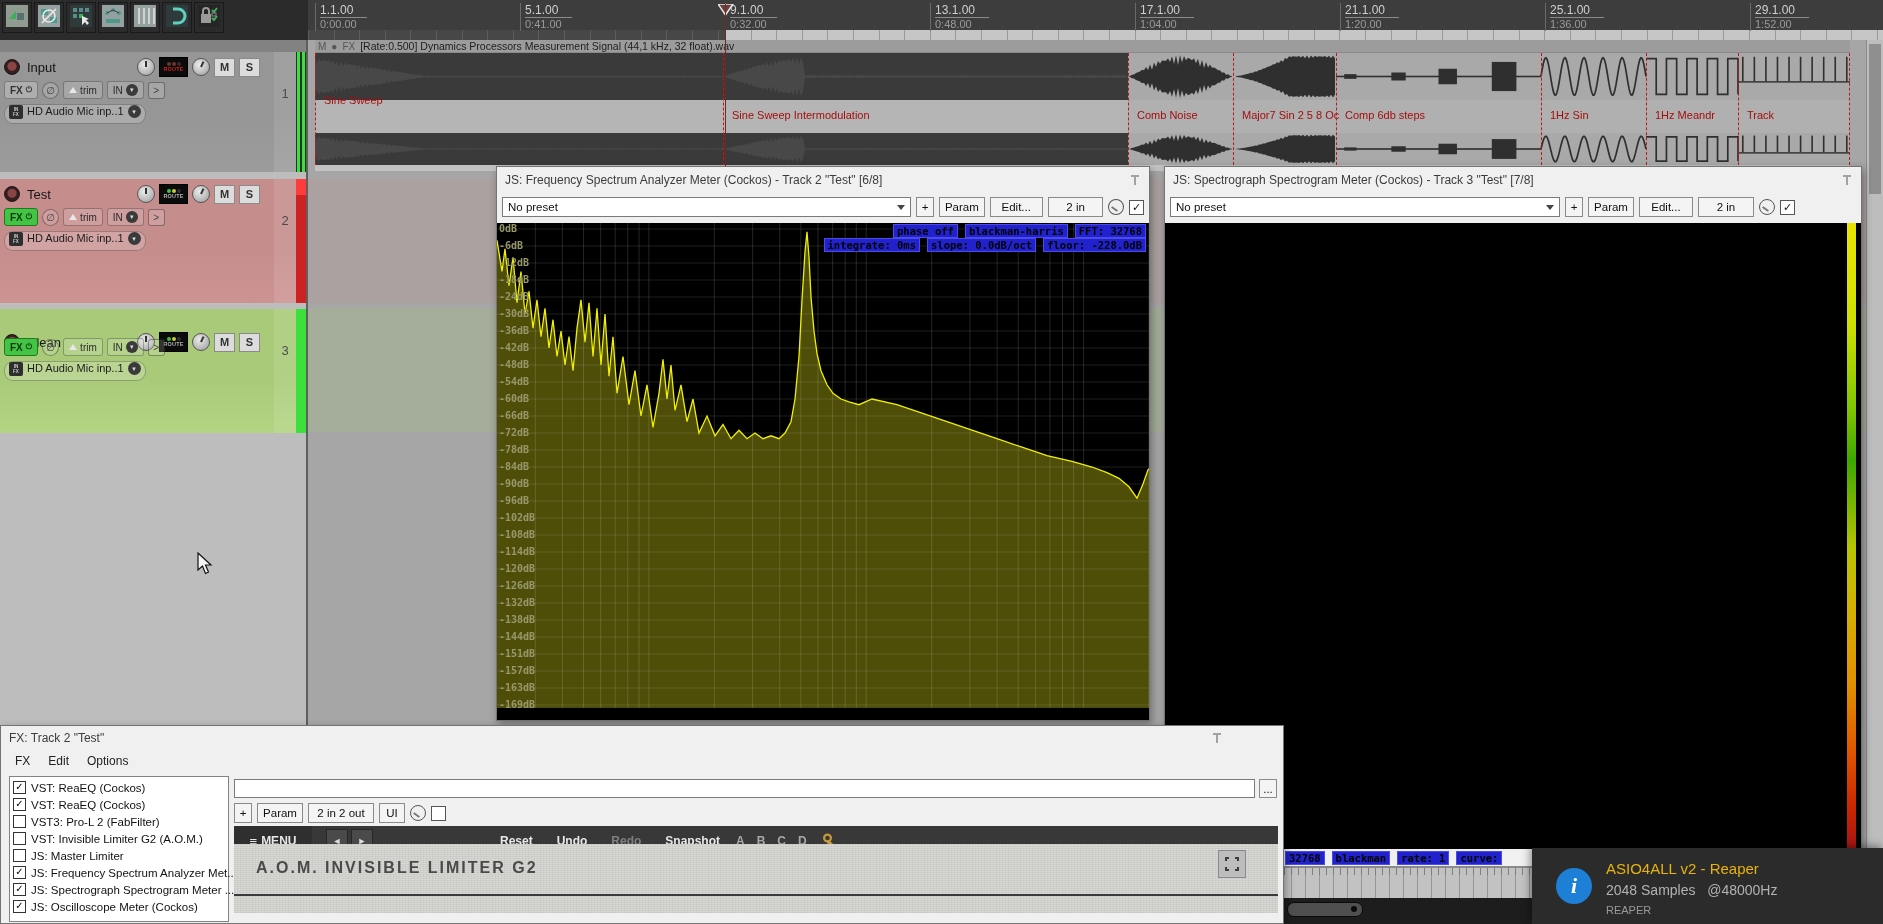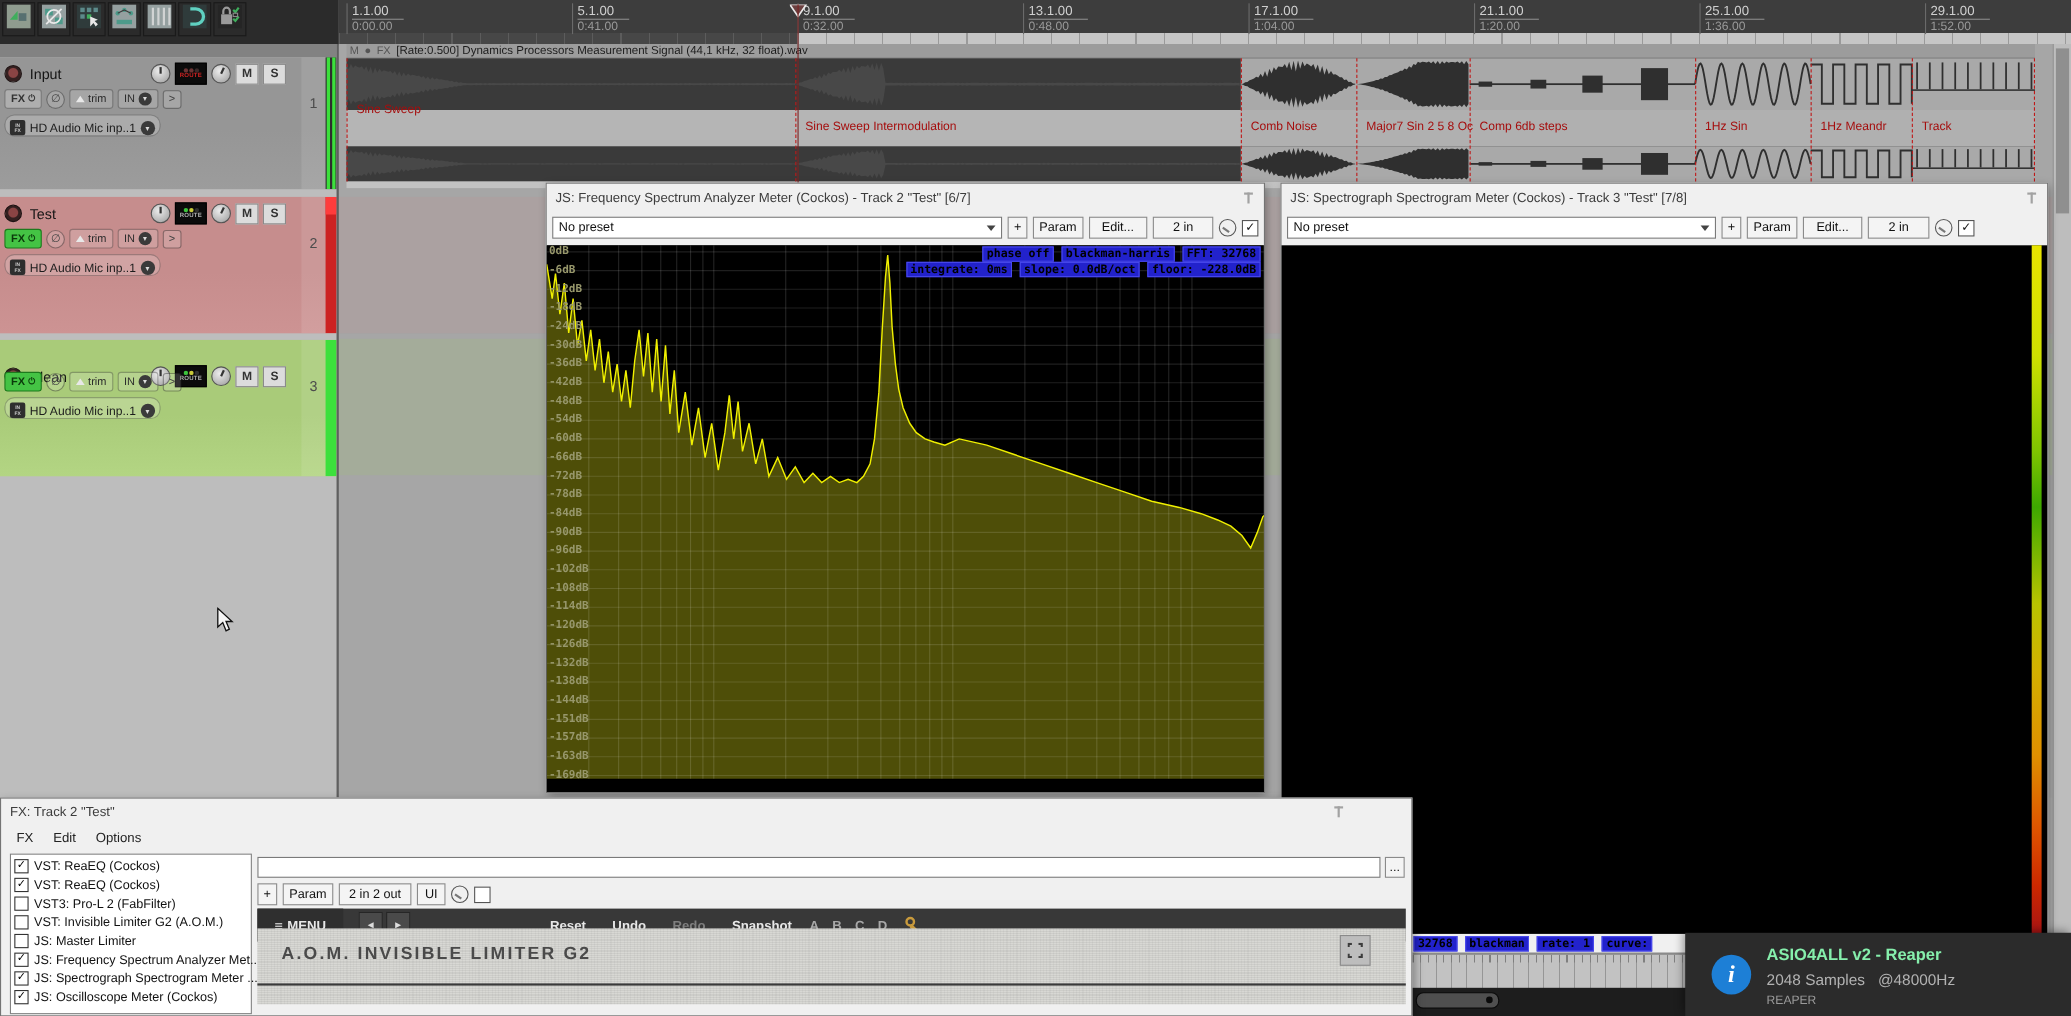--- a/index.html
+++ b/index.html
@@ -53,21 +53,21 @@
   .msbtn{width:19px;height:17px;background:#dcdcdc;border:1px solid #8a8a8a;font-size:11px;font-weight:bold;color:#333;
      display:flex;align-items:center;justify-content:center}
   .pill{height:16px;display:flex;align-items:center;gap:3px;padding:0 5px;border-radius:3px;
      background:rgba(255,255,255,.16);border:1px solid rgba(0,0,0,.28);font-size:10px;color:#2a2a2a}
   .fxpill{font-weight:bold}
   .circle-sm{width:15px;height:15px;border-radius:50%;border:1px solid rgba(0,0,0,.35);background:rgba(255,255,255,.16);
      display:flex;align-items:center;justify-content:center;font-size:10px;color:#444}
   .tri-up{width:0;height:0;border-left:4px solid transparent;border-right:4px solid transparent;border-bottom:6px solid #e8e8e8}
   .dn-circle{width:12px;height:12px;border-radius:50%;background:#3a3a3a;color:#ddd;font-size:7px;display:flex;align-items:center;justify-content:center}
   .inpill{height:18px;border-radius:9px;background:rgba(255,255,255,.20);border:1px solid rgba(0,0,0,.25);
-     display:flex;align-items:flex-end;gap:4px;padding:0 4px;font-size:11px;color:#1c1c1c}
+     display:flex;align-items:flex-start;gap:4px;padding:0 4px;font-size:11px;color:#1c1c1c}
   .infx-badge{width:14px;height:14px;background:#2e2e2e;border-radius:2px;color:#c8c8c8;font-size:4.5px;line-height:5px;
      display:flex;flex-direction:column;align-items:center;justify-content:center;font-weight:bold}
   #tcp-splitter{left:306px;top:40px;width:2px;height:685px;background:#5f5f5f}
   
   .win{position:absolute;background:#f0f0f0;border:1px solid #747474;box-sizing:border-box;box-shadow:2px 3px 8px rgba(0,0,0,.35)}
   .win-title{height:26px;display:flex;align-items:center;padding:0 8px;font-size:12px;color:#3c3c3c;justify-content:space-between}
   .preset-row{height:28px;display:flex;align-items:center;gap:5px;padding:0 5px}
   .select{height:20px;background:#fff;border:1px solid #7a7a7a;display:flex;align-items:center;justify-content:space-between;
      font-size:11.5px;color:#111;padding:0 5px;box-sizing:border-box}
   .chev{width:0;height:0;border-left:4px solid transparent;border-right:4px solid transparent;border-top:5px solid #444}
@@ -107,21 +107,21 @@
   .wlabel{font-weight:bold;font-size:12px;padding:0 12px}
   #plugin-area{position:absolute;left:233px;top:118px;width:1044px;height:69px;background:#d8d8d4;
      background-image:repeating-linear-gradient(0deg,rgba(0,0,0,.05) 0 1px,transparent 1px 2px),repeating-linear-gradient(90deg,rgba(0,0,0,.03) 0 1px,transparent 1px 3px)}
   #plugin-title{position:absolute;left:22px;top:15px;font-size:16px;font-weight:bold;letter-spacing:2px;color:#4a4a4a}
   #plugin-divider{position:absolute;left:0;top:50px;width:1044px;height:2px;background:#3a3a3a}
   #fullscreen-btn{position:absolute;right:32px;top:6px;width:26px;height:26px;background:#bdbdbd;border:1px solid #8a8a8a;display:flex;align-items:center;justify-content:center}
   
   #asio{left:1532px;top:848px;width:351px;height:76px;background:#2b2b2b;z-index:40;box-shadow:-2px -2px 8px rgba(0,0,0,.4)}
   #asio-icon{position:absolute;left:24px;top:20px;width:36px;height:36px;border-radius:50%;background:#1d7fd6;color:#fff;
      font-size:22px;font-weight:bold;display:flex;align-items:center;justify-content:center;font-family:"Liberation Serif",serif;font-style:italic}
-  #asio-title{position:absolute;left:74px;top:12px;font-size:15px;font-weight:bold;color:#86efac}
+  #asio-title{position:absolute;left:74px;top:12px;font-size:15px;font-weight:normal;color:#eab308}
   #asio-detail{position:absolute;left:74px;top:34px;font-size:14px;color:#b2b2b2;white-space:pre}
   #asio-app{position:absolute;left:74px;top:56px;font-size:11px;color:#9a9a9a}
   #right-scrollbar{left:1866px;top:40px;width:17px;height:808px;background:#bdbdbd;border-left:1px solid #8a8a8a}
   #right-scrollbar i{position:absolute;left:2px;top:4px;width:12px;height:150px;background:#8f8f8f;display:block}
   .pin{width:12px;height:12px;position:relative;opacity:.8}
   .pin:before{content:"";position:absolute;left:2px;top:1px;width:8px;height:2px;background:#8f8f8f}
   .pin:after{content:"";position:absolute;left:5px;top:1px;width:2px;height:10px;background:#8f8f8f}
   #mouse-cursor{left:196px;top:552px;z-index:60}
 </style>
 </head>
@@ -503,21 +503,21 @@
     </div>
 </div>
 <div id="tcp-splitter" class="abs"></div>
 
 <div id="right-scrollbar" class="abs">
     <i></i>
   </div>
 
 <div class="win" id="spec-win" style="left:496px;top:166px;width:654px;height:555px;z-index:10">
   <div class="win-title">
-    <span>JS: Frequency Spectrum Analyzer Meter (Cockos) - Track 2 "Test" [6/7]</span>
+    <span>JS: Frequency Spectrum Analyzer Meter (Cockos) - Track 2 "Test" [6/8]</span>
     <span class="pin"></span>
   </div>
   <div class="preset-row">
     <div class="select" style="width:414px">
       <span>No preset</span>
         <span class="chev"></span>
     </div>
     <div class="wbtn" style="width:18px">+</div>
     <div class="wbtn" style="width:46px">Param</div>
     <div class="wbtn" style="width:54px">Edit...</div>

